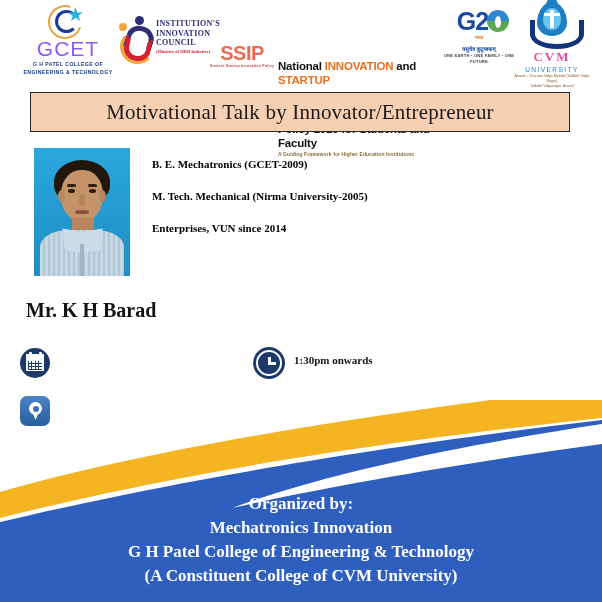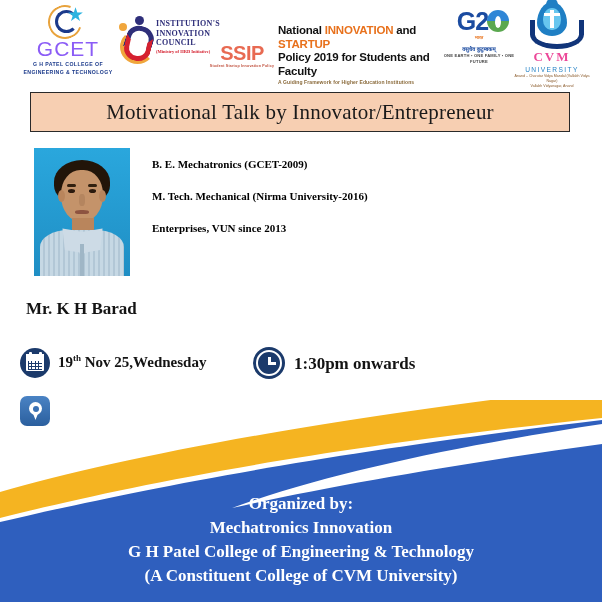--- a/index.html
+++ b/index.html
@@ -158,20 +158,21 @@
 
   
   .nisp-logo { left: 278px; top: 24px; width: 155px; text-align: left; }
   .nisp-l1, .nisp-l2 {
     font-family: "Liberation Sans", sans-serif;
     font-weight: bold;
     font-size: 11.5px;
     line-height: 13.5px;
     color: #111111;
     letter-spacing: -0.2px;
+    margin-top: 36px;
   }
   .nisp-orange { color: #e8711c; }
   .nisp-sub {
     font-family: "Liberation Sans", sans-serif;
     font-size: 5px;
     font-weight: bold;
     color: #8a6a3a;
     line-height: 8px;
     letter-spacing: 0.1px;
   }
@@ -401,21 +402,21 @@
     color: #000000;
     line-height: 32px;
     white-space: nowrap;
   }
   .speaker-name {
     position: absolute;
     left: 26px;
     top: 299px;
     font-family: "Liberation Serif", serif;
     font-weight: bold;
-    font-size: 17px;
+    font-size: 20px;
     color: #141414;
   }
 
   
   .icon-circle {
     position: absolute;
     width: 30px;
     height: 30px;
     border-radius: 50%;
     background: #1b3a6b;
@@ -473,21 +474,21 @@
     position: absolute;
     left: 15px; top: 15px;
     width: 8px; height: 2.5px;
     background: #ffffff;
   }
   .time-text {
     position: absolute;
     left: 294px; top: 354px;
     font-family: "Liberation Serif", serif;
     font-weight: bold;
-    font-size: 17px;
+    font-size: 11px;
     color: #141414;
   }
 
   .pin-icon {
     position: absolute;
     left: 20px; top: 396px;
     width: 30px; height: 30px;
     border-radius: 7px;
     background: linear-gradient(180deg, #4a83c4 0%, #2b5f9e 100%);
   }
@@ -636,34 +637,33 @@
     <span class="sp-mouth"></span>
     <span class="sp-neck"></span>
     <span class="sp-shirt"></span>
     <span class="sp-collar-l"></span>
     <span class="sp-collar-r"></span>
     <span class="sp-placket"></span>
   </div>
 
   <div class="speaker-quals">
     <div class="qual-line">B. E. Mechatronics (GCET-2009)</div>
-    <div class="qual-line">M. Tech. Mechanical (Nirma University-2016)</div>
-    <div class="qual-line">Enterprises, VUN since 2013</div>
+    <div class="qual-line">M. Tech. Mechanical (Nirma University-2005)</div>
+    <div class="qual-line">Enterprises, VUN since 2014</div>
   </div>
 
   <div class="speaker-name">Mr. K H Barad</div>
 
   <div class="icon-circle cal-icon">
     <span class="cal-ring-l"></span>
     <span class="cal-ring-r"></span>
     <span class="cal-top"></span>
     <span class="cal-body"></span>
     <span class="cal-grid"></span>
   </div>
-  <div class="date-text"><span>19</span><sup>th</sup><span> Nov 25,Wednesday</span></div>
 
   <div class="icon-circle clock-icon">
     <span class="clock-ring"></span>
     <span class="clock-hand-h"></span>
     <span class="clock-hand-m"></span>
   </div>
   <div class="time-text">1:30pm onwards</div>
 
   <div class="pin-icon">
     <span class="pin-shape"></span>

